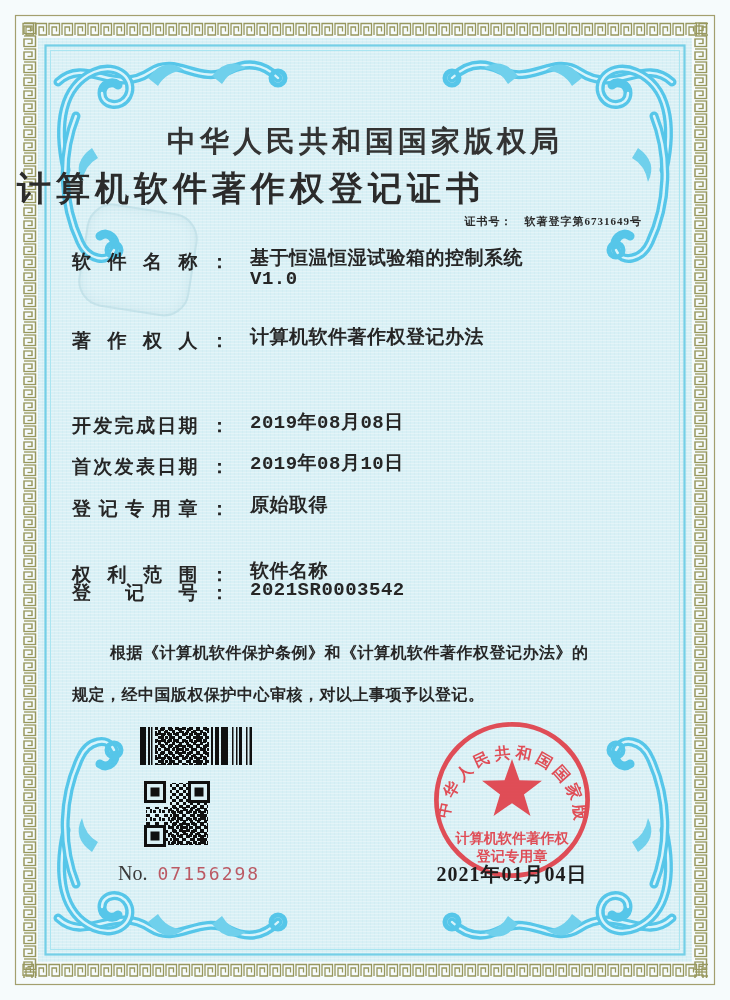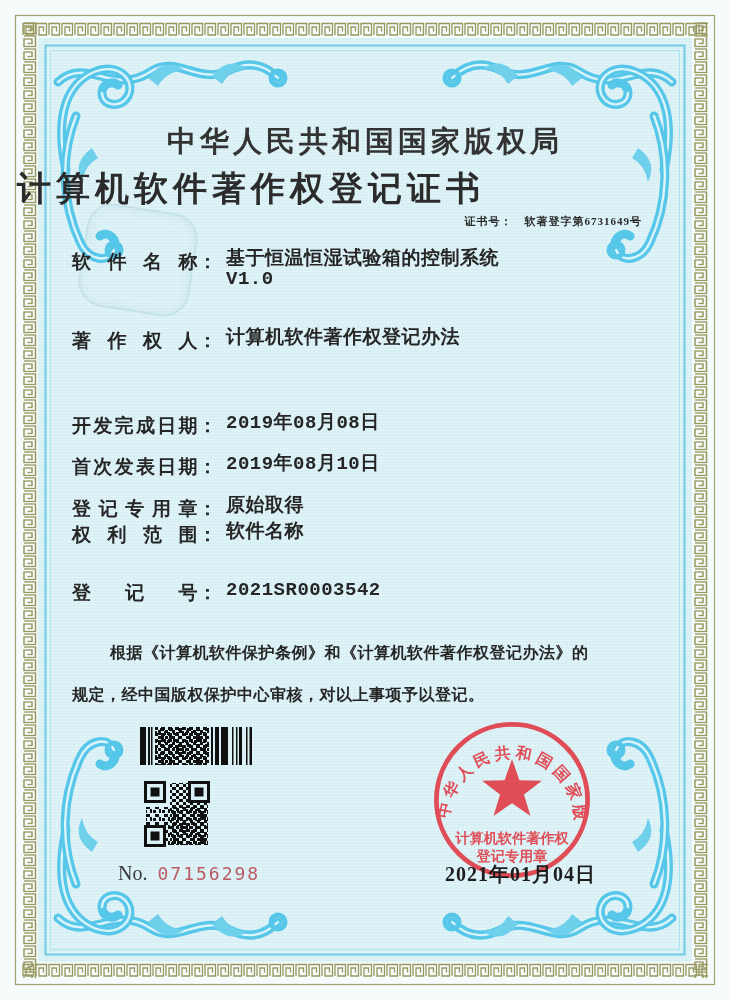--- a/index.html
+++ b/index.html
@@ -30,40 +30,40 @@
   .subtitle{
     position:absolute;left:17px;top:166px;width:662px;z-index:4;
     font-size:34px;font-weight:700;letter-spacing:5px;color:#2b2b2b;
   }
   .certno{
     position:absolute;right:88px;top:214px;z-index:4;
     font-size:11px;font-weight:700;color:#2b2b2b;letter-spacing:1px;
   }
   .certno .v{margin-left:12px;}
   .row{position:absolute;left:72px;z-index:4;display:flex;align-items:flex-start;
-    font-size:19px;font-weight:700;letter-spacing:.5px;color:#262626;}
+    font-size:19px;font-weight:700;letter-spacing:.5px;color:#262626;gap:12px;}
   .flabel{display:inline-block;width:126px;text-align:justify;text-align-last:justify;}
   .colon{width:16px;}
   .fvalue{margin-left:12px;line-height:20px;white-space:pre-line;font-family:Liberation Mono, monospace;}
   .statement{
     position:absolute;left:72px;top:632px;width:596px;z-index:4;
     font-size:16px;font-weight:600;color:#262626;line-height:42px;letter-spacing:.5px;
   }
   .statement .l1{text-indent:38px;display:block;}
   .statement .l2{display:block;}
   .barcode{position:absolute;left:140px;top:727px;z-index:4;}
   .qrcode{position:absolute;left:144px;top:781px;z-index:4;}
   .serial{position:absolute;left:118px;top:862px;z-index:4;font-size:20px;color:#3a3a3a;}
   .serial .num{
     font-family:"DejaVu Sans Mono","Liberation Mono",monospace;
     font-size:18px;color:#bb5a64;margin-left:10px;letter-spacing:2px;
   }
   .seal{position:absolute;left:428px;top:716px;z-index:5;opacity:.93;}
   .seal-date{
-    position:absolute;left:428px;top:861px;width:168px;text-align:right;z-index:6;
+    position:absolute;left:428px;top:861px;width:168px;text-align:center;z-index:6;
     font-size:20px;font-weight:700;color:#1d1d1d;letter-spacing:1px;
   }
 </style>
 </head>
 <body>
 
 <div class="paper"></div>
 
 <svg class="frame" width="730" height="1000" viewBox="0 0 730 1000">
   <defs>
@@ -142,21 +142,21 @@
     <span class="colon">：</span>
   <span class="fvalue">2019年08月10日</span>
 </div>
 
 <div class="row" style="top:496px">
   <span class="flabel">登记专用章</span>
     <span class="colon">：</span>
   <span class="fvalue">原始取得</span>
 </div>
 
-<div class="row" style="top:522px">
+<div class="row" style="top:562px">
   <span class="flabel">权利范围</span>
     <span class="colon">：</span>
   <span class="fvalue">软件名称</span>
 </div>
 
 <div class="row" style="top:580px">
   <span class="flabel">登记号</span>
     <span class="colon">：</span>
   <span class="fvalue">2021SR0003542</span>
 </div>

